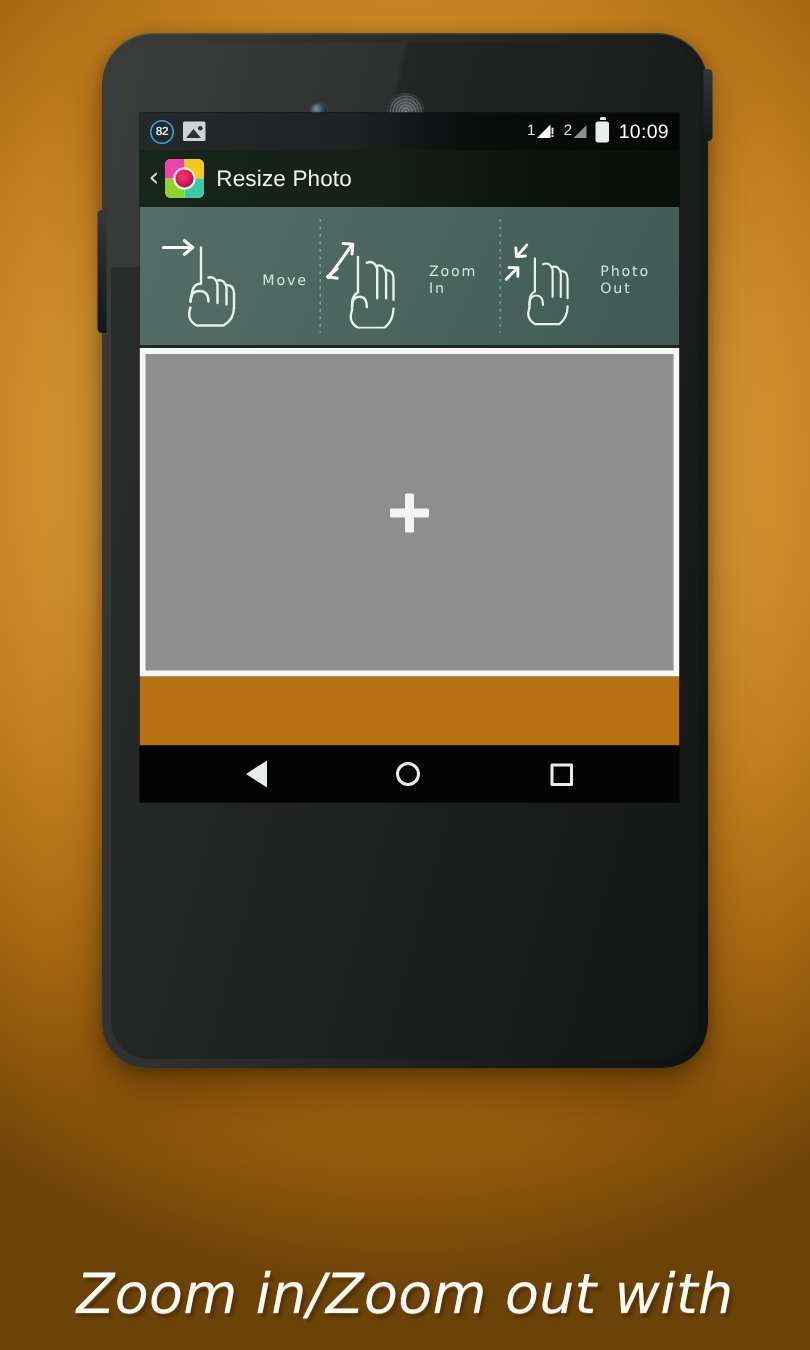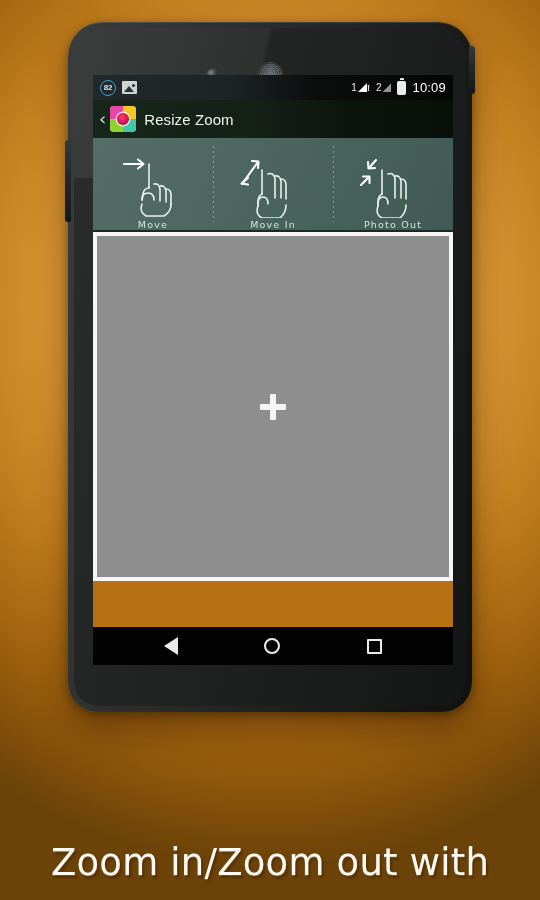--- a/index.html
+++ b/index.html
@@ -102,21 +102,21 @@
     border-radius: 1px 3px 3px 1px;
     background: linear-gradient(180deg, #34383a 0%, #22262a 50%, #15181a 100%);
   }
 
   
   #screen {
     position: absolute;
     left: 25px;
     top: 53px;
     width: 360px;
-    height: 590px;
+    height: 460px;
     background: #000;
     overflow: hidden;
     display: flex;
     flex-direction: column;
   }
 
   
   #status-bar {
     height: 25px;
     flex: 0 0 25px;
@@ -277,23 +277,23 @@
     flex: 0 0 94px;
     background: linear-gradient(115deg, #546d66 0%, #4d6660 40%, #46605a 70%, #415a55 100%);
     display: flex;
     position: relative;
     border-bottom: 2px solid #1b2a20;
   }
   .gesture-cell {
     flex: 1;
     position: relative;
     display: flex;
-    flex-direction: column;
+    flex-direction: row;
     align-items: center;
-    justify-content: flex-end;
+    justify-content: center;
     padding-top: 5px;
   }
   .gesture-divider {
     position: absolute;
     top: 8px; bottom: 8px;
     width: 1px;
     background-image: linear-gradient(to bottom, rgba(210,225,220,0.45) 0 2px, transparent 2px 5px);
     background-size: 1px 5px;
   }
   #gesture-divider-1 { left: 33.33%; }
@@ -379,21 +379,21 @@
     font-family: "DejaVu Sans", sans-serif;
     font-size: 37px;
     line-height: 1.13;
     font-weight: normal;
     letter-spacing: 0.2px;
     text-shadow:
       2px 3px 2px rgba(70, 36, 0, 0.55),
       0 1px 0 rgba(255,255,255,0.25);
     padding: 0 10px;
   }
-  .tagline-line { display: block; white-space: nowrap; }
+  .tagline-line { display: block; white-space: nowrap; font-style: italic; }
 </style>
 </head>
 <body>
 
 <div id="promo-root">
 
   <div id="phone">
     <div id="phone-inner-bezel"></div>
     <div id="phone-gloss"></div>
 
@@ -429,21 +429,21 @@
 
       <div id="app-bar">
         <span id="back-chevron">‹</span>
         <span id="app-icon">
           <span class="app-icon-q" id="app-icon-q1"></span>
           <span class="app-icon-q" id="app-icon-q2"></span>
           <span class="app-icon-q" id="app-icon-q3"></span>
           <span class="app-icon-q" id="app-icon-q4"></span>
           <span id="app-icon-center"></span>
         </span>
-        <span id="app-bar-title">Resize Zoom</span>
+        <span id="app-bar-title">Resize Photo</span>
       </div>
 
       <div id="gesture-bar">
         <div class="gesture-divider" id="gesture-divider-1"></div>
         <div class="gesture-divider" id="gesture-divider-2"></div>
 
         <div class="gesture-cell">
           <svg class="gesture-svg" width="74" height="64" viewBox="0 0 74 64">
             <g fill="none" stroke="#e6f2ec" stroke-width="1.6" stroke-linecap="round" stroke-linejoin="round">
               <path d="M33 10 L33 34"></path>
@@ -472,21 +472,21 @@
               <path d="M39 22 q5 -1 6 5 l0 17"></path>
               <path d="M45 25 q5 0 5 6 l0 14"></path>
               <path d="M22 52 q-3 8 4 12 l18 0 q6 -5 6 -13"></path>
             </g>
             <g stroke="#ffffff" stroke-width="2.1" stroke-linecap="round" stroke-linejoin="round" fill="none">
               <path d="M6 30 L22 8"></path>
               <path d="M16 7 L22.5 7.5 L22 14"></path>
               <path d="M12 24 L5.5 29.5 L12 30.5"></path>
             </g>
           </svg>
-          <span class="gesture-label">Move In</span>
+          <span class="gesture-label">Zoom In</span>
         </div>
 
         <div class="gesture-cell">
           <svg class="gesture-svg" width="74" height="64" viewBox="0 0 74 64">
             <g fill="none" stroke="#e6f2ec" stroke-width="1.6" stroke-linecap="round" stroke-linejoin="round">
               <path d="M26 16 L26 40"></path>
               <path d="M26 40 q-4 2 -4 8 l0 4"></path>
               <path d="M22 50 q0 -7 5 -7 q5 0 5 7"></path>
               <path d="M32 20 q5 -2 7 4 l0 20"></path>
               <path d="M39 22 q5 -1 6 5 l0 17"></path>

